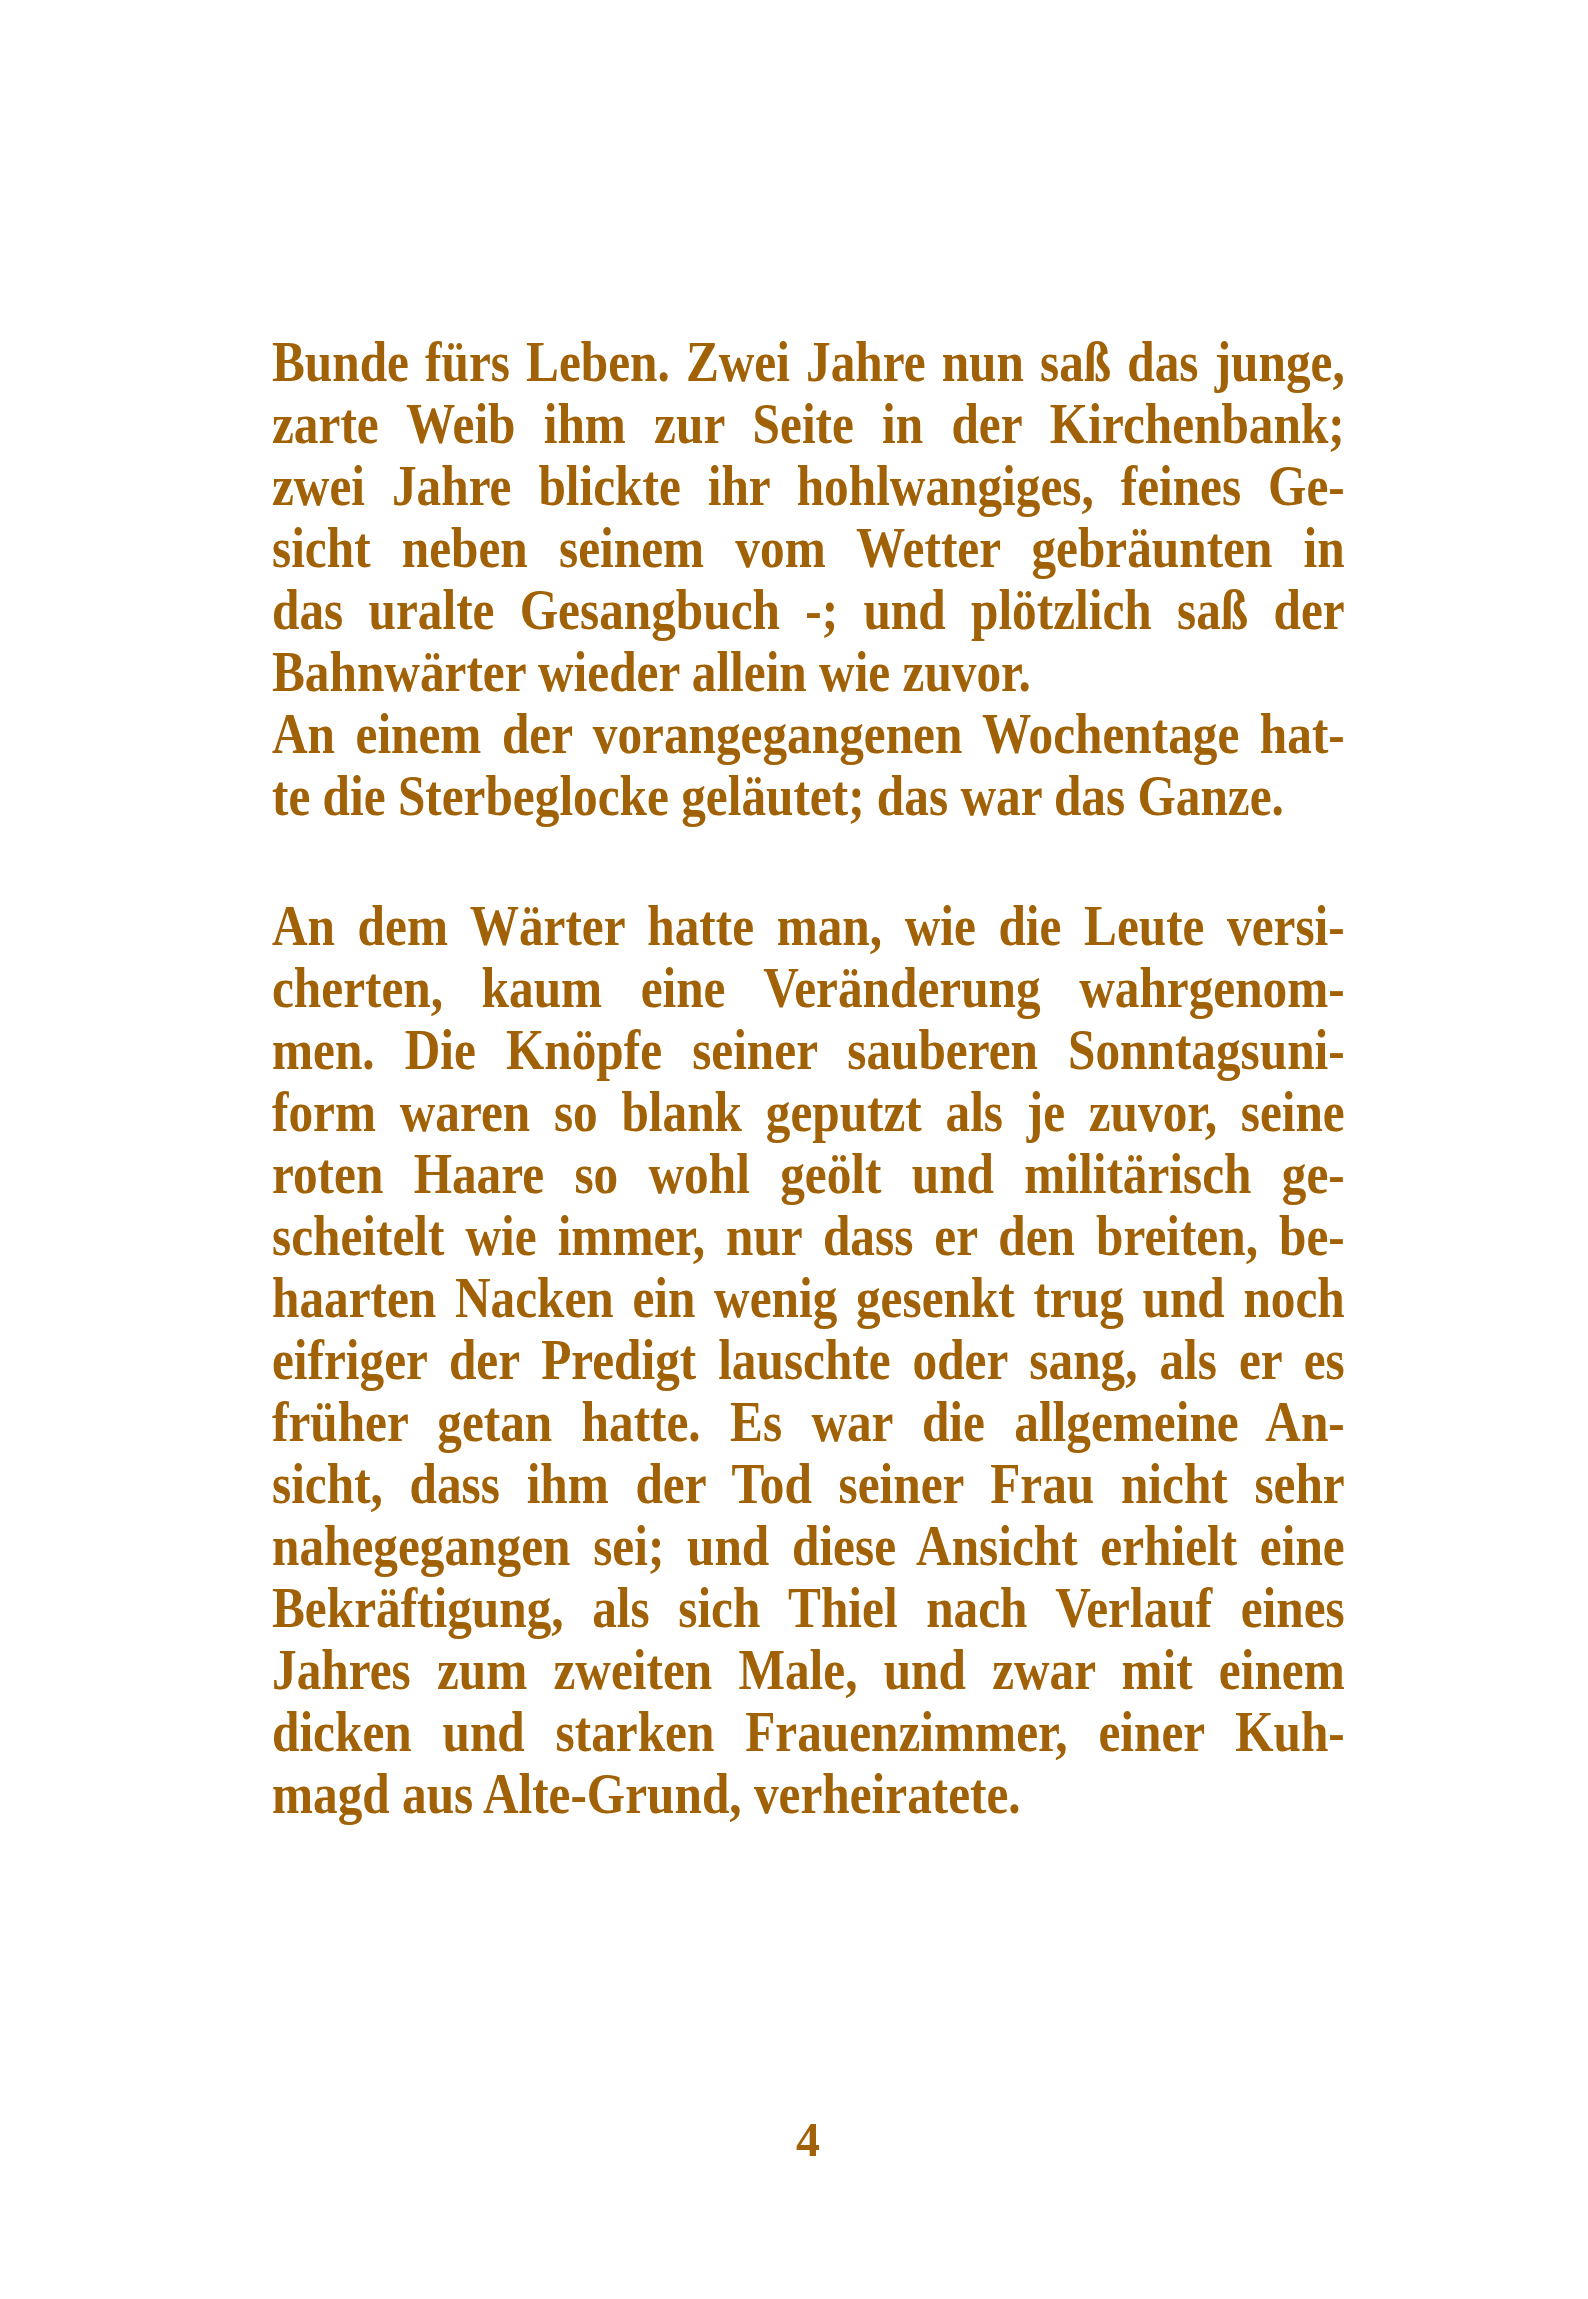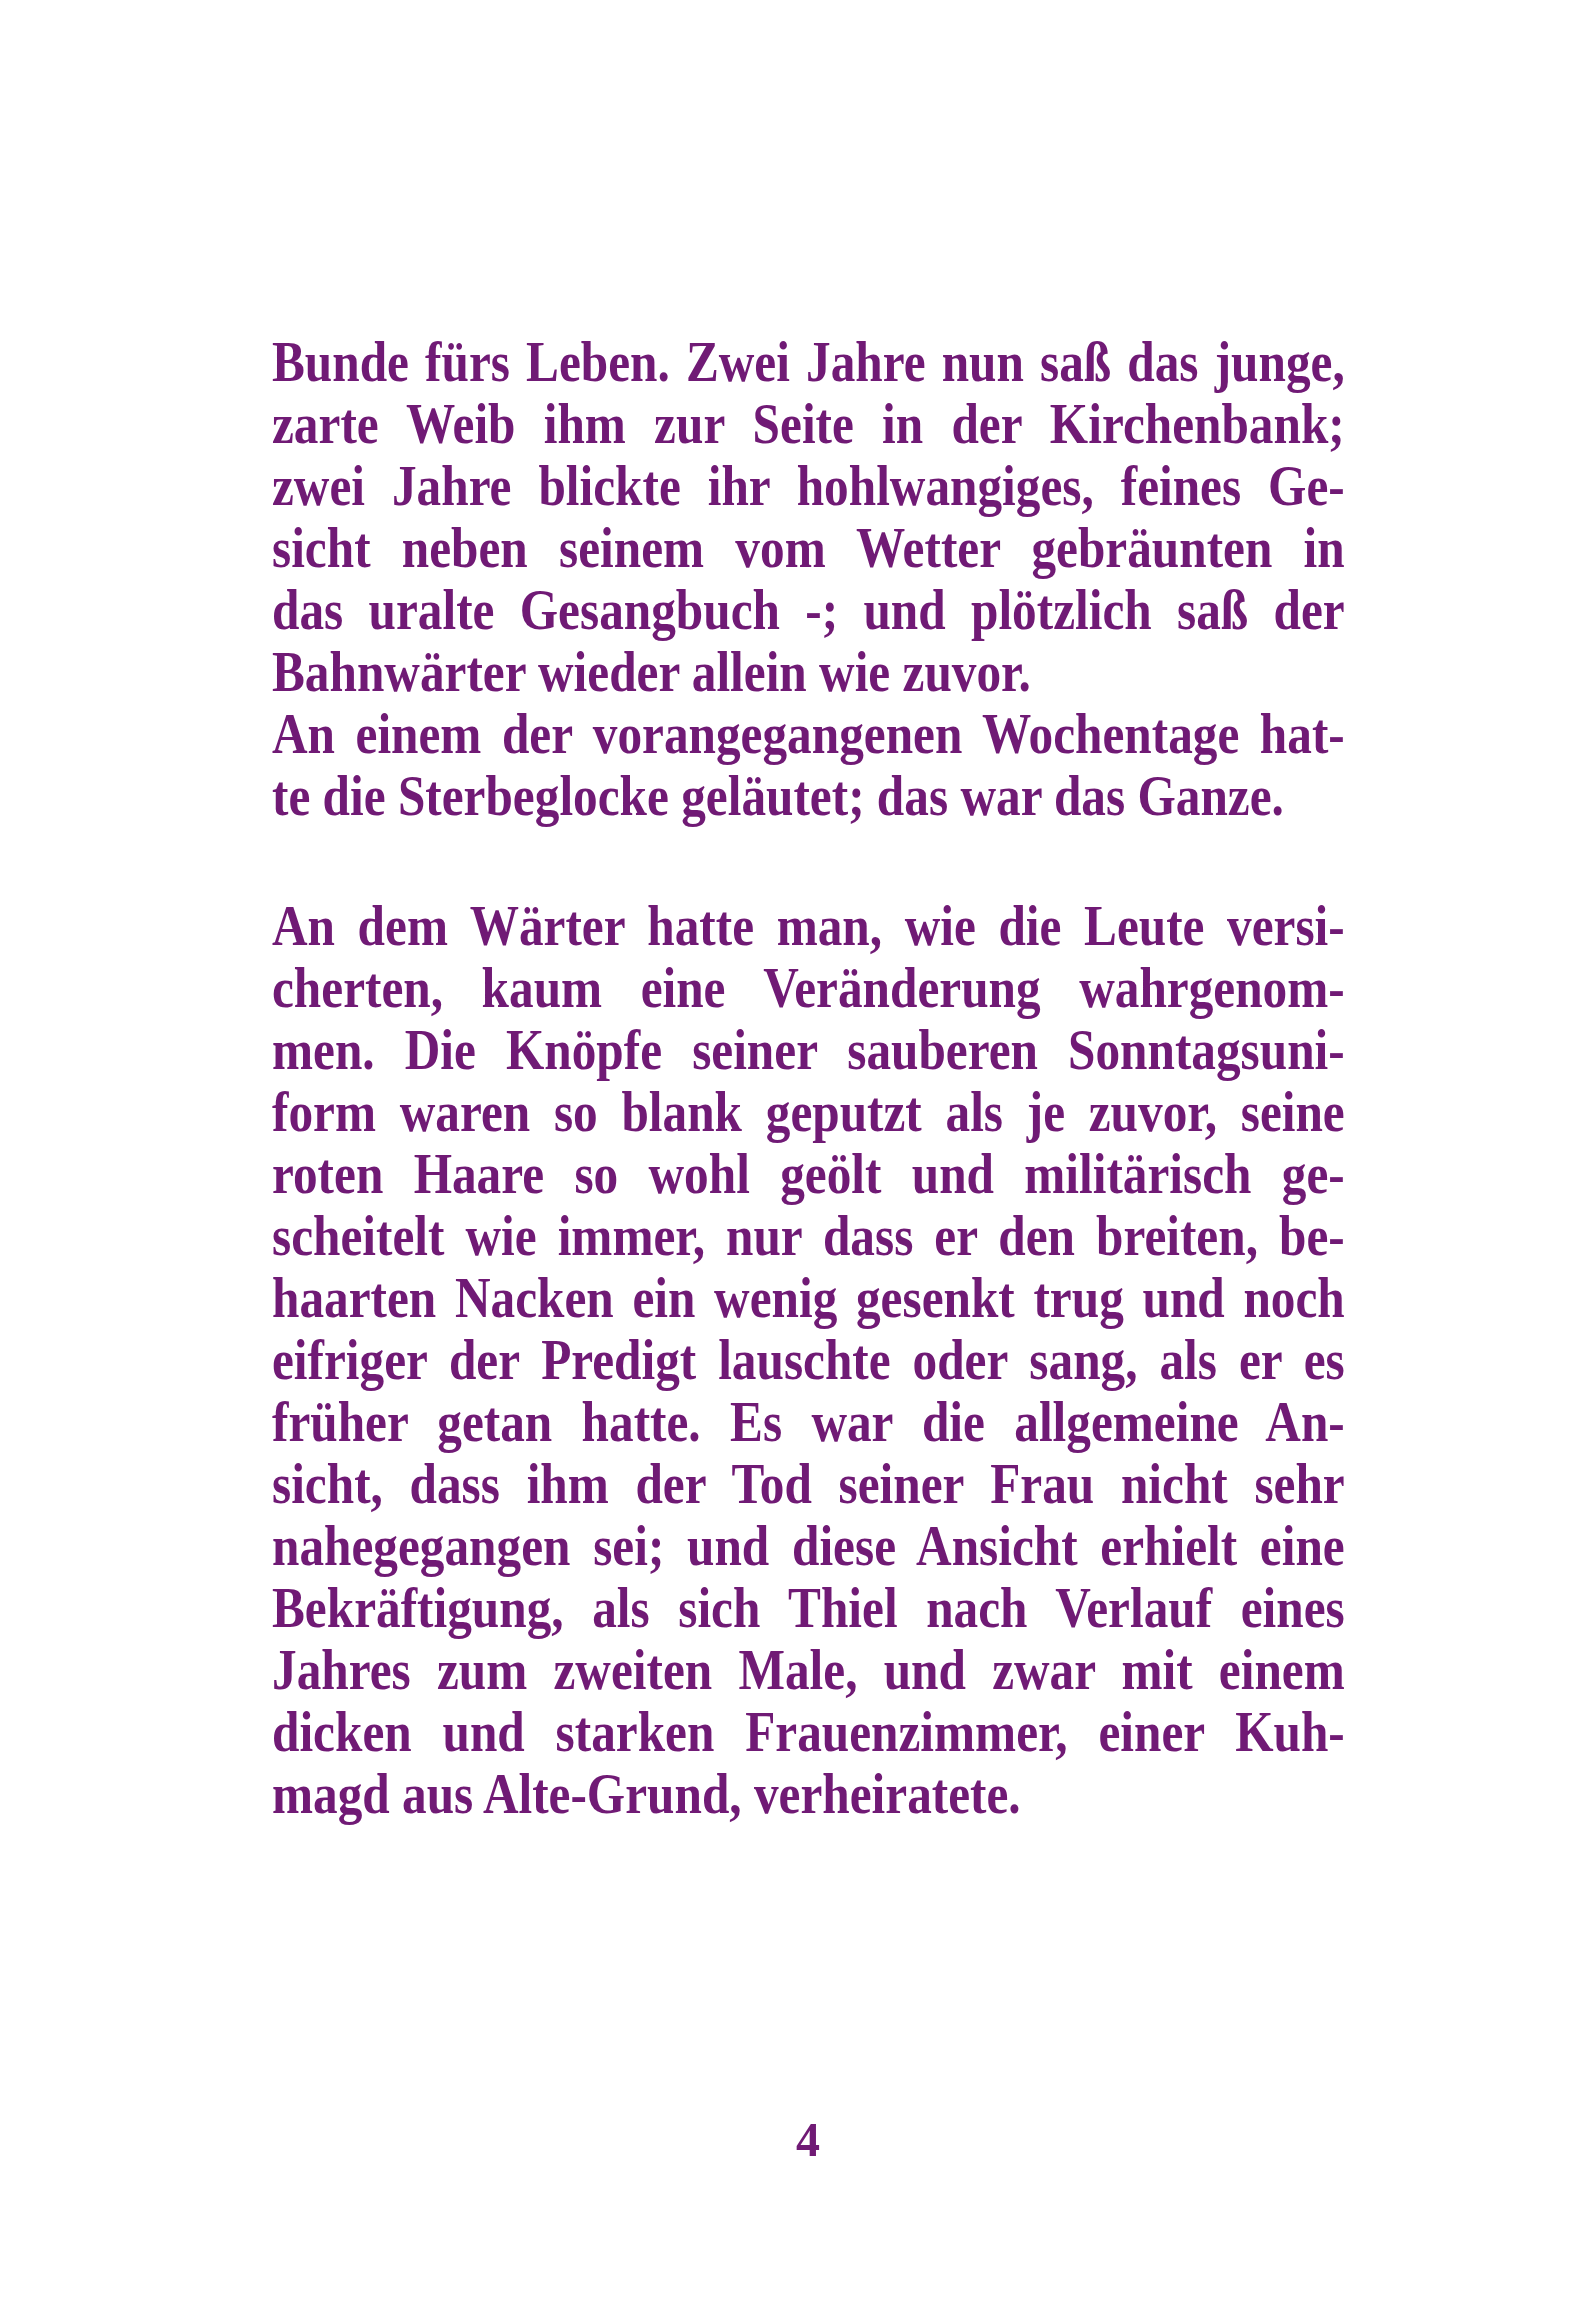--- a/index.html
+++ b/index.html
@@ -7,21 +7,21 @@
     padding: 0;
     background: #ffffff;
   }
   .page {
     position: relative;
     width: 1589px;
     height: 2299px;
     background: #ffffff;
     overflow: hidden;
     font-family: "Liberation Serif", "DejaVu Serif", serif;
-    color: #701a75;
+    color: #a16207;
   }
   .text-block {
     position: absolute;
     left: 272px;
     top: 331px;
     width: 1219px;
     transform: scaleX(0.88);
     transform-origin: 0 0;
     font-size: 56px;
     font-weight: bold;

